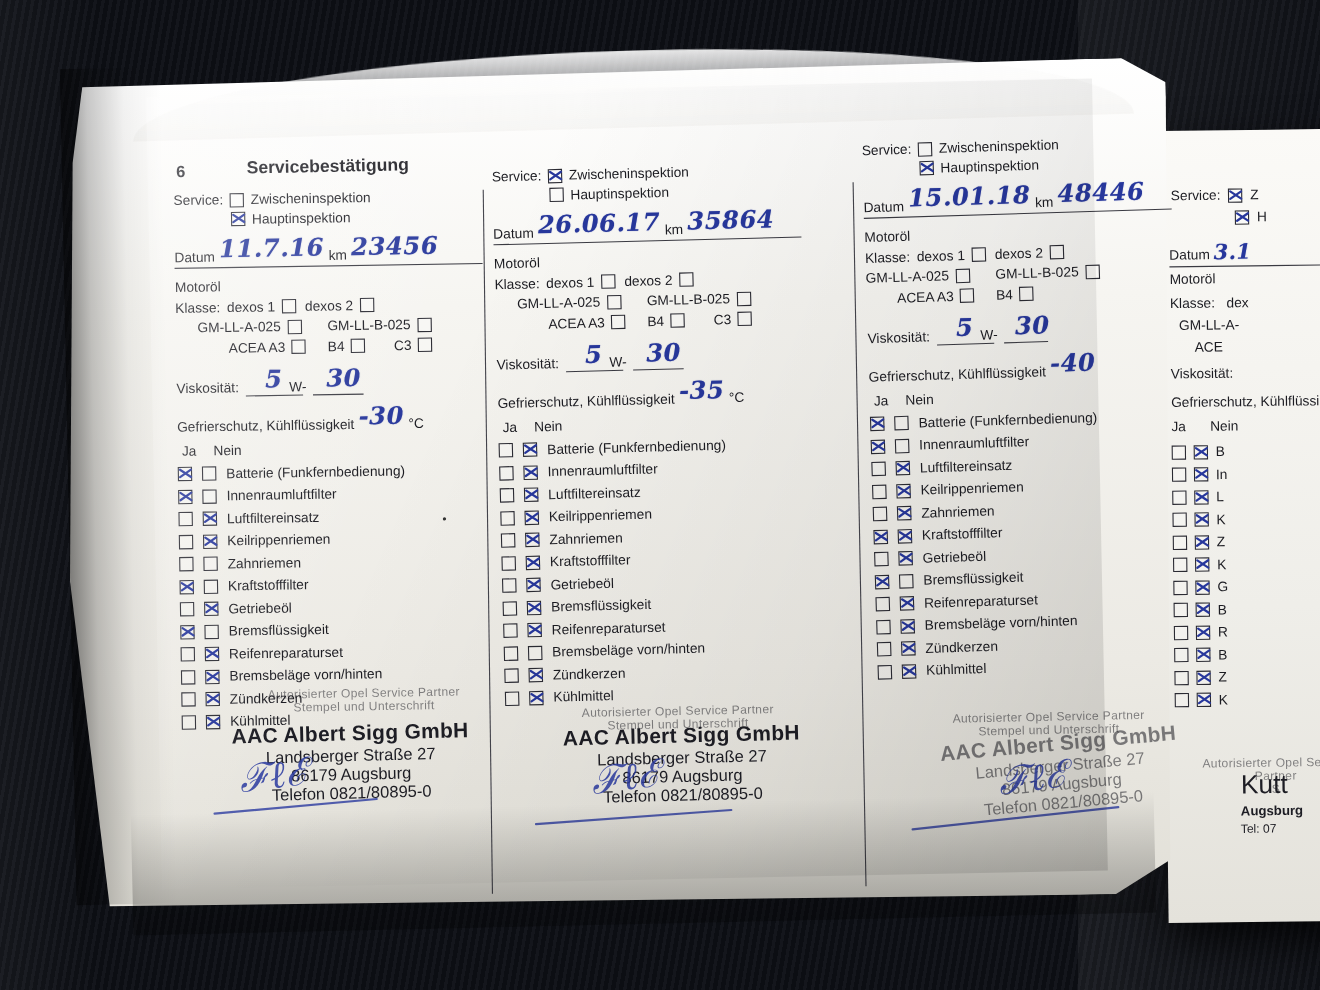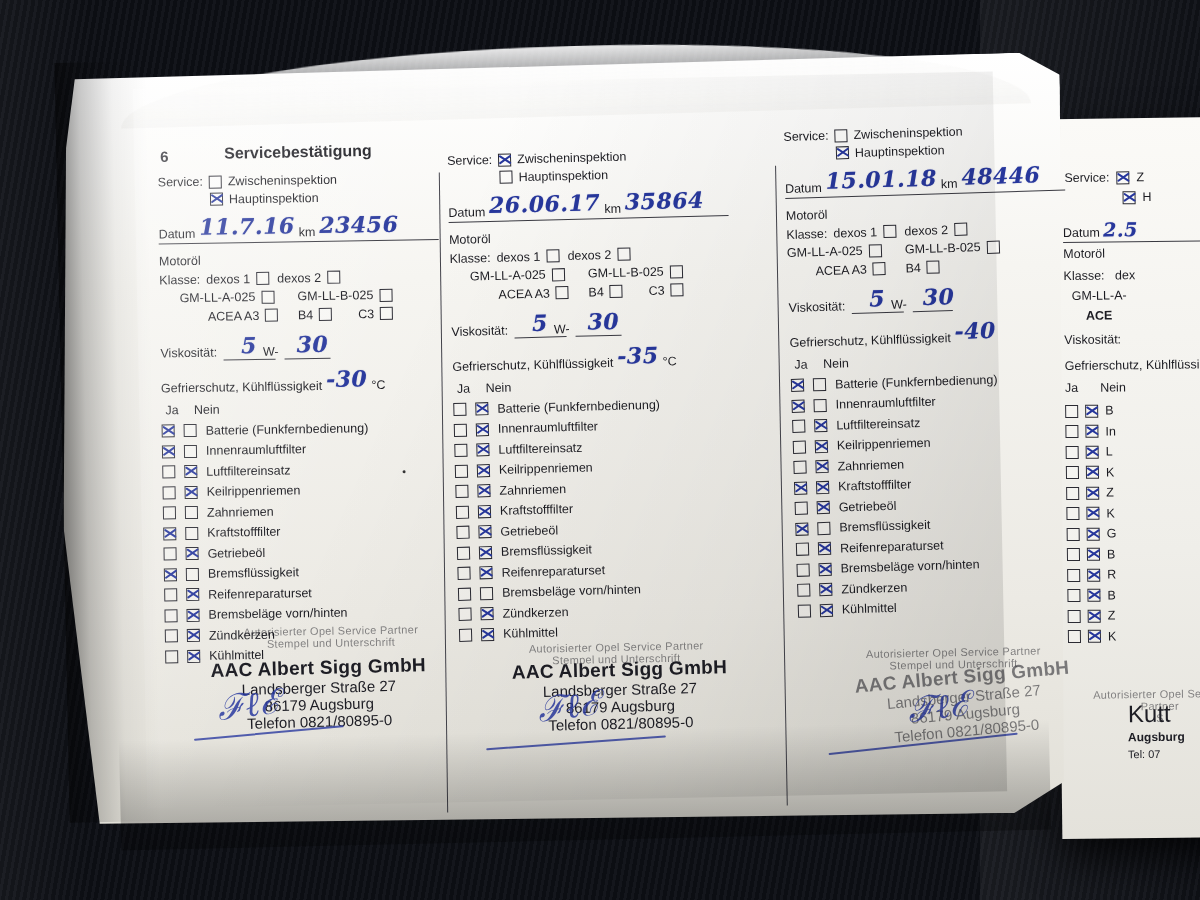--- a/index.html
+++ b/index.html
@@ -158,26 +158,26 @@
       <span>Z</span>
     </div>
     <div style="position:absolute;left:68px;top:72px;display:flex;gap:7px;align-items:center;">
       <span class="cb">
           <span class="x"></span>
         </span>
       <span>H</span>
     </div>
     <div style="position:absolute;left:8px;top:100px;border-bottom:1px solid #3a3a42;width:175px;padding-bottom:1px;">
       <span>Datum</span>
-      <span class="ink mid">2.5</span>
+      <span class="ink mid">3.1</span>
     </div>
     <div style="position:absolute;left:8px;top:128px;">Motoröl</div>
     <div style="position:absolute;left:8px;top:150px;">Klasse:&nbsp;&nbsp;&nbsp;dex</div>
     <div style="position:absolute;left:16px;top:170px;">GM-LL-A-</div>
-    <div style="position:absolute;left:30px;top:190px;font-weight:bold;">ACE</div>
+    <div style="position:absolute;left:30px;top:190px;">ACE</div>
     <div style="position:absolute;left:8px;top:214px;">Viskosität:</div>
     <div style="position:absolute;left:8px;top:240px;">Gefrierschutz, Kühlflüssigkeit</div>
     <div style="position:absolute;left:8px;top:262px;display:flex;gap:22px;">
       <span>Ja</span>
       <span>Nein</span>
     </div>
     <div style="position:absolute;left:8px;top:282px;">
       <div class="rrow">
           <span class="cb"></span>
           <span class="cb">

